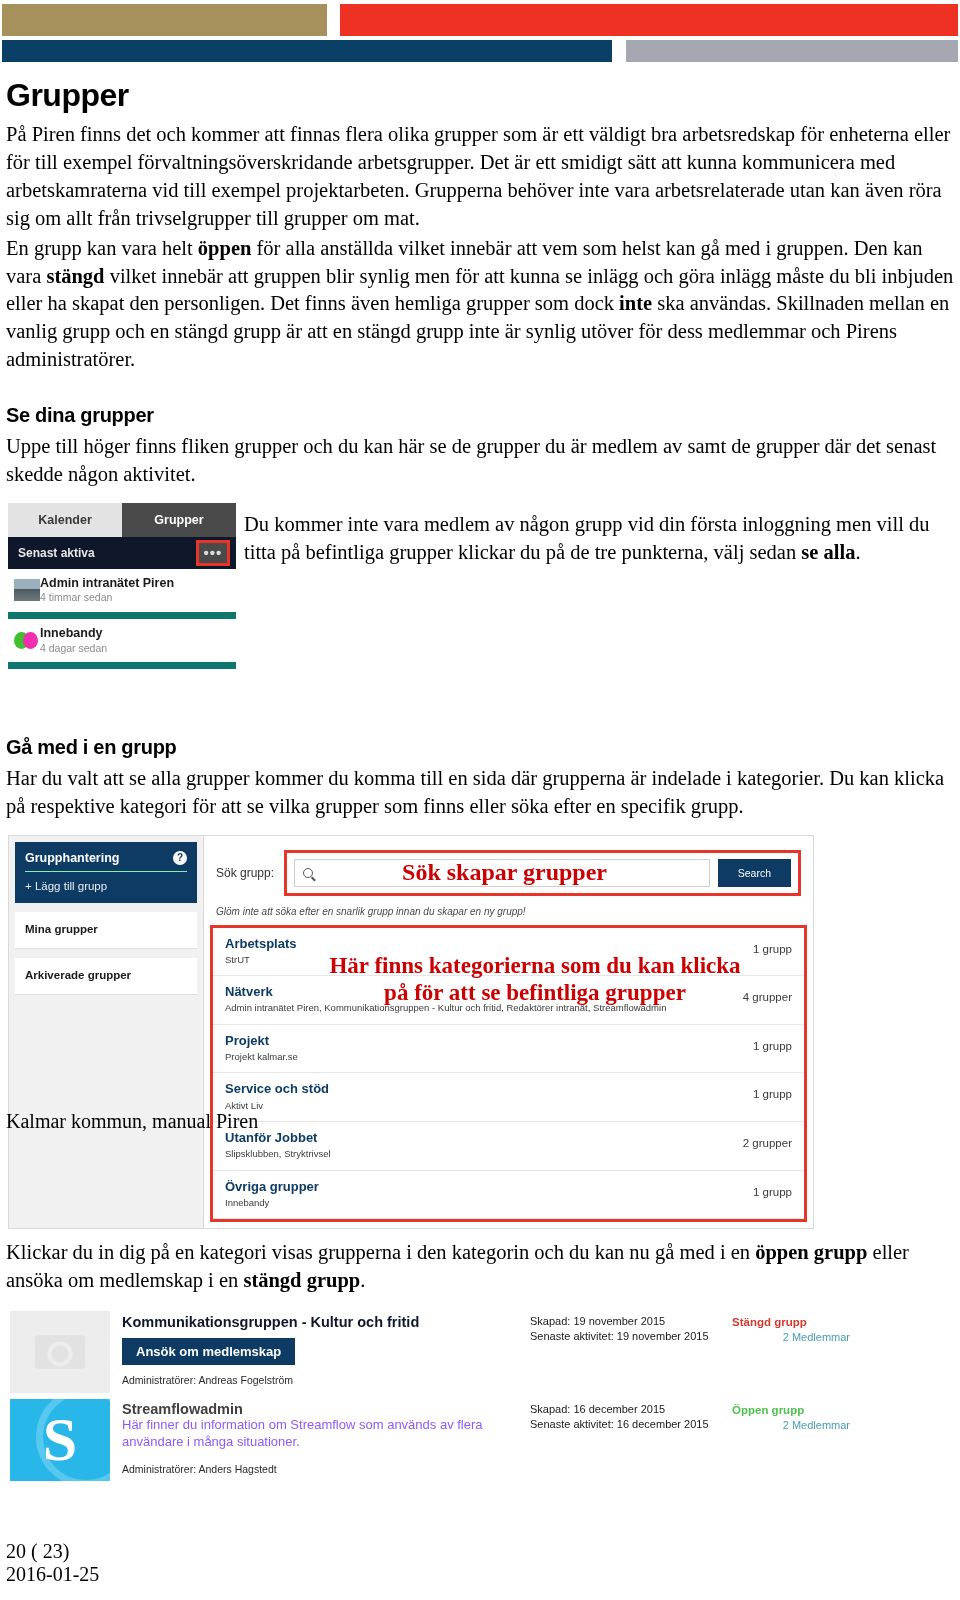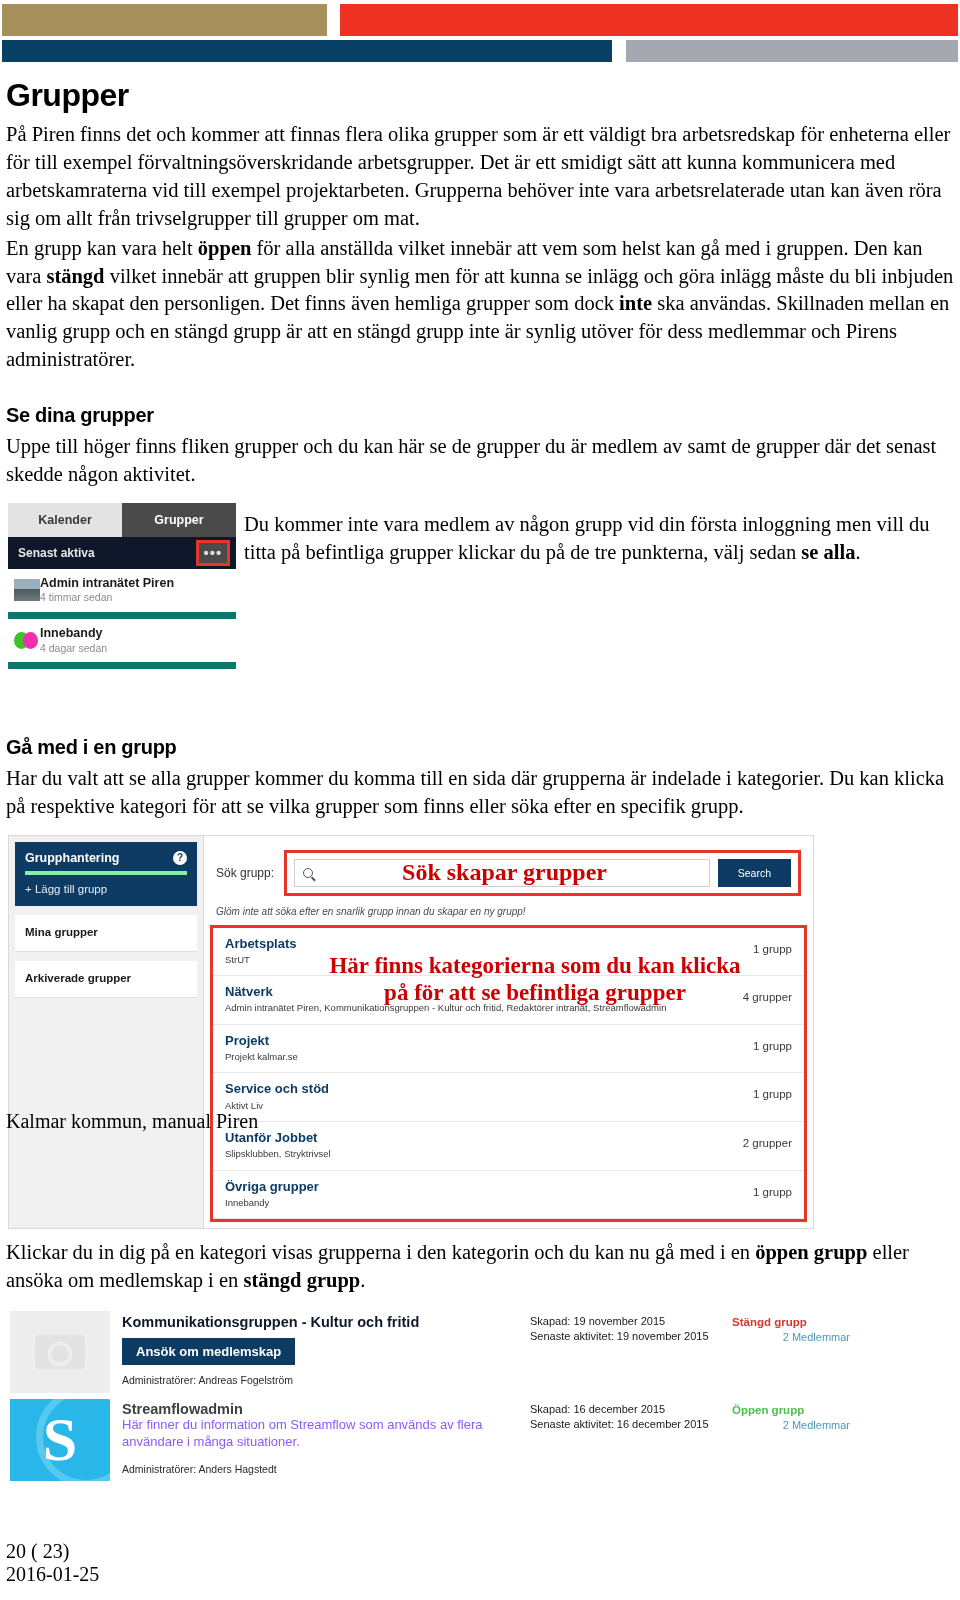--- a/index.html
+++ b/index.html
@@ -93,21 +93,21 @@
     font-family:"Liberation Sans", sans-serif;
     border:1px solid #d9d9d9;
     display:flex;
   }
   .f2-left { width:195px; background:#f1f1f1; border-right:1px solid #d9d9d9; padding:6px; }
   .f2-panel-head {
     background:#0d3b63; color:#fff; padding:9px 10px 11px 10px;
   }
   .f2-panel-title {
     font-size:12.5px; font-weight:bold; display:flex; justify-content:space-between;
-    align-items:center; border-bottom:4px solid #86efac; padding-bottom:6px;
+    align-items:center; border-bottom:1px solid #86efac; padding-bottom:6px;
   }
   .qmark {
     width:14px; height:14px; border-radius:50%; background:#fff; color:#0d3b63;
     font-size:10px; font-weight:bold; display:flex; align-items:center; justify-content:center;
   }
   .f2-add { font-size:11.5px; color:#e8edf2; margin-top:8px; }
   .f2-item {
     background:#fff; margin-top:9px; padding:11px 10px 13px 10px;
     font-size:11.5px; font-weight:bold; color:#1b1b1b;
     border-bottom:1px solid #e0e0e0;

